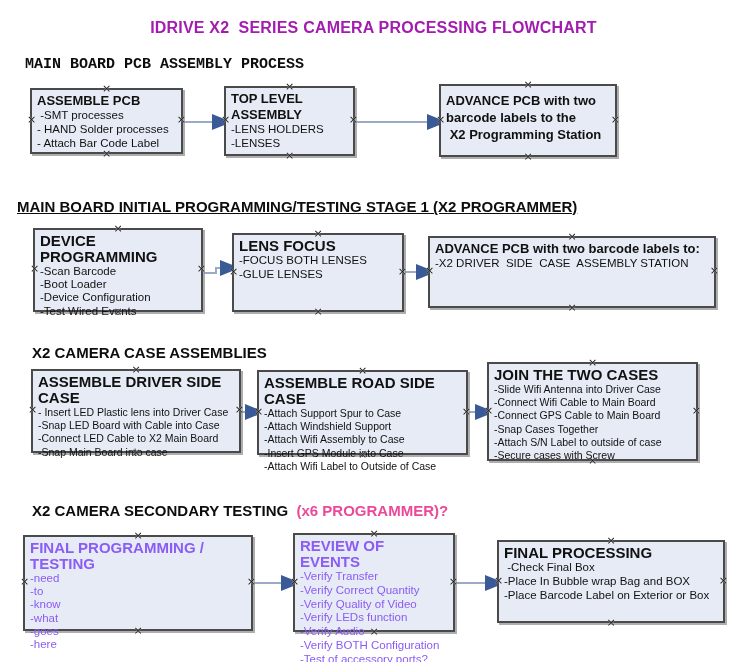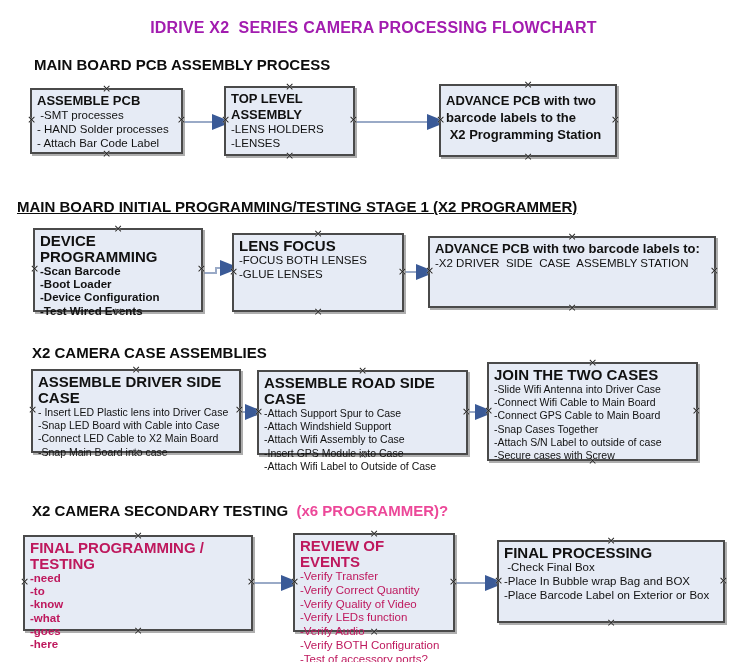--- a/index.html
+++ b/index.html
@@ -16,43 +16,43 @@
   }
   .section-heading .red-part{color:#ec4899;}
   .fc-box{
     position:absolute;box-sizing:border-box;background:#e6ebf5;
     border:2px solid #4a4a4a;box-shadow:2px 2px 0 rgba(130,130,130,.65);
     padding:3px 5px 2px 5px;
   }
   .box-title{font-size:13px;font-weight:bold;line-height:16px;white-space:pre-wrap;}
   .box-item{font-size:11.5px;line-height:13.8px;white-space:pre-wrap;}
   .fc-box.small-items .box-item{font-size:10.5px;line-height:13.2px;}
-  .fc-box.tight .box-item{line-height:13.2px;font-weight:bold;}
+  .fc-box.tight .box-item{line-height:13.2px;}
   .fc-box.big-title .box-title{font-size:15px;}
-  .fc-box.red .box-title,.fc-box.red .box-item{color:#be185d;}
+  .fc-box.red .box-title,.fc-box.red .box-item{color:#8b5cf6;}
   .fc-box.wrap-title{padding-top:6px;}
   .fc-box.wrap-title .box-title{line-height:17px;}
   #connector-layer{position:absolute;left:0;top:0;pointer-events:none;}
   .cp{
     position:absolute;font-family:"DejaVu Sans",sans-serif;font-size:11px;line-height:8px;
     color:#1a1a1a;text-shadow:0 0 1px #ffffff;pointer-events:none;
   }
   .cp-top{top:-5px;left:50%;transform:translateX(-50%);}
   .cp-bottom{bottom:-6px;left:50%;transform:translateX(-50%);}
   .cp-left{left:-5px;top:50%;transform:translateY(-50%);margin-top:-1px;}
   .cp-right{right:-5px;top:50%;transform:translateY(-50%);margin-top:-1px;}
 </style>
 </head>
 <body>
 
 <div id="canvas">
 
   <div class="page-title">IDRIVE X2  SERIES CAMERA PROCESSING FLOWCHART</div>
 
-  <div class="section-heading" style="left:34px;top:56px;">MAIN BOARD PCB ASSEMBLY PROCESS</div>
+  <div class="section-heading" style="left:25px;top:56px;font-family:Liberation Mono, monospace;">MAIN BOARD PCB ASSEMBLY PROCESS</div>
   <div class="section-heading" style="left:17px;top:198px;text-decoration:underline;">MAIN BOARD INITIAL PROGRAMMING/TESTING STAGE 1 (X2 PROGRAMMER)</div>
   <div class="section-heading" style="left:32px;top:344px;">X2 CAMERA CASE ASSEMBLIES</div>
   <div class="section-heading" style="left:32px;top:502px;"><span>X2 CAMERA SECONDARY TESTING  </span><span class="red-part">(x6 PROGRAMMER)?</span></div>
 
   <svg id="connector-layer" width="747" height="662">
     <defs>
       <marker id="ah" viewBox="0 0 10 8" refX="2" refY="4" markerWidth="10" markerHeight="8" orient="auto">
         <path d="M0,0 L10,4 L0,8 Z" fill="#3a5a97"></path>
       </marker>
     </defs>

